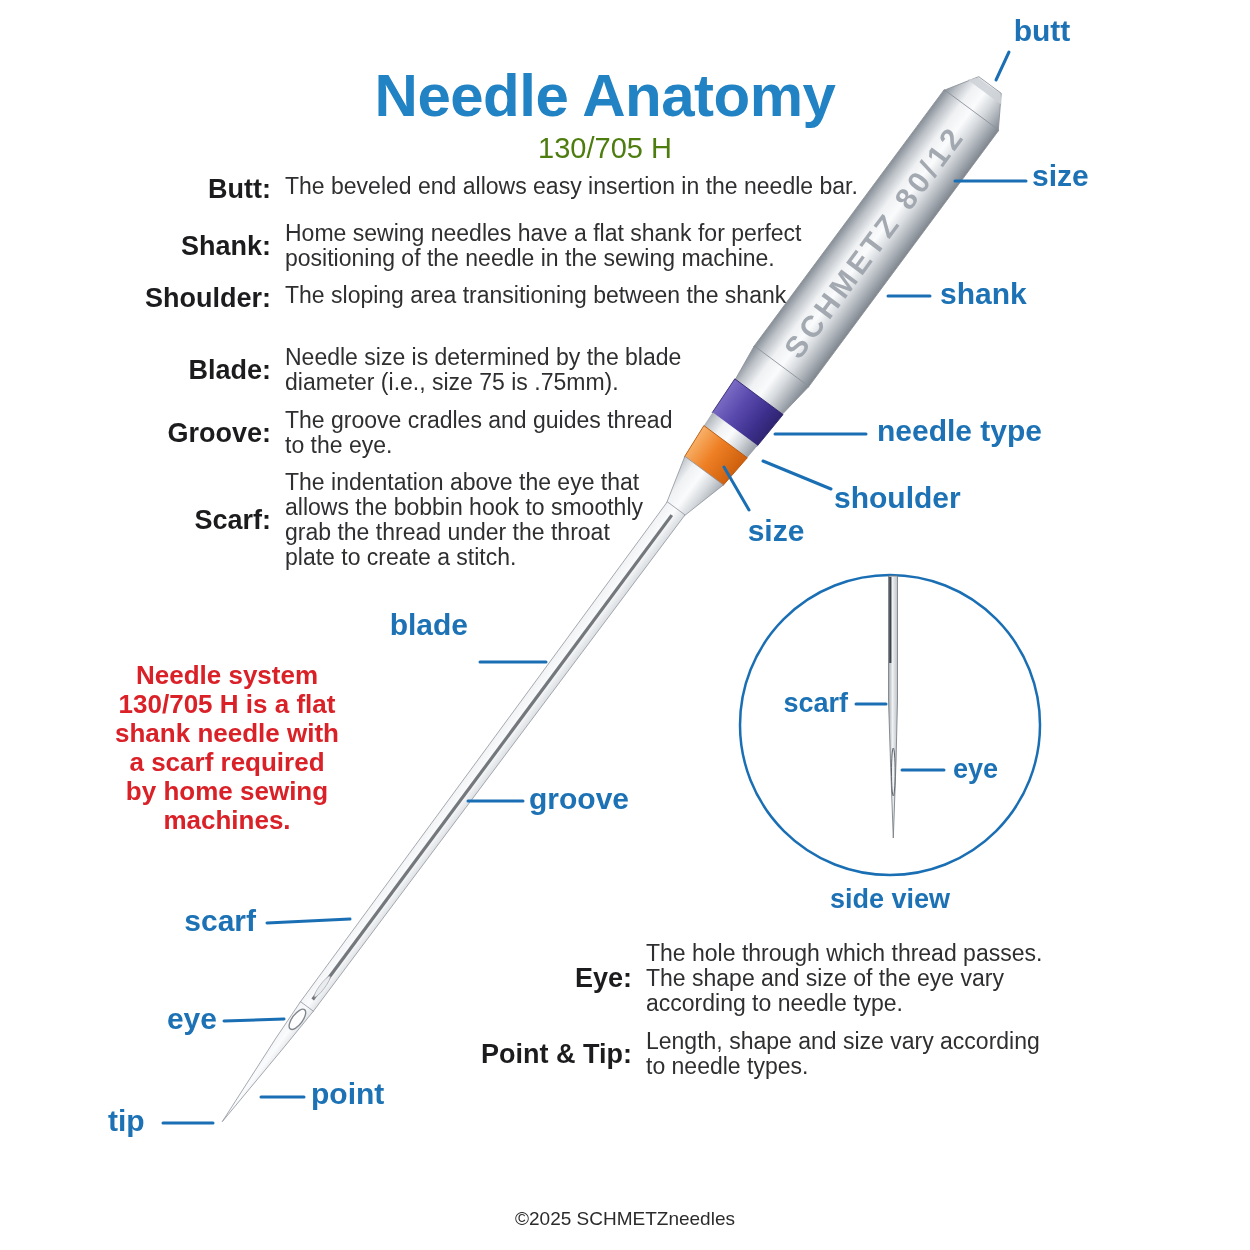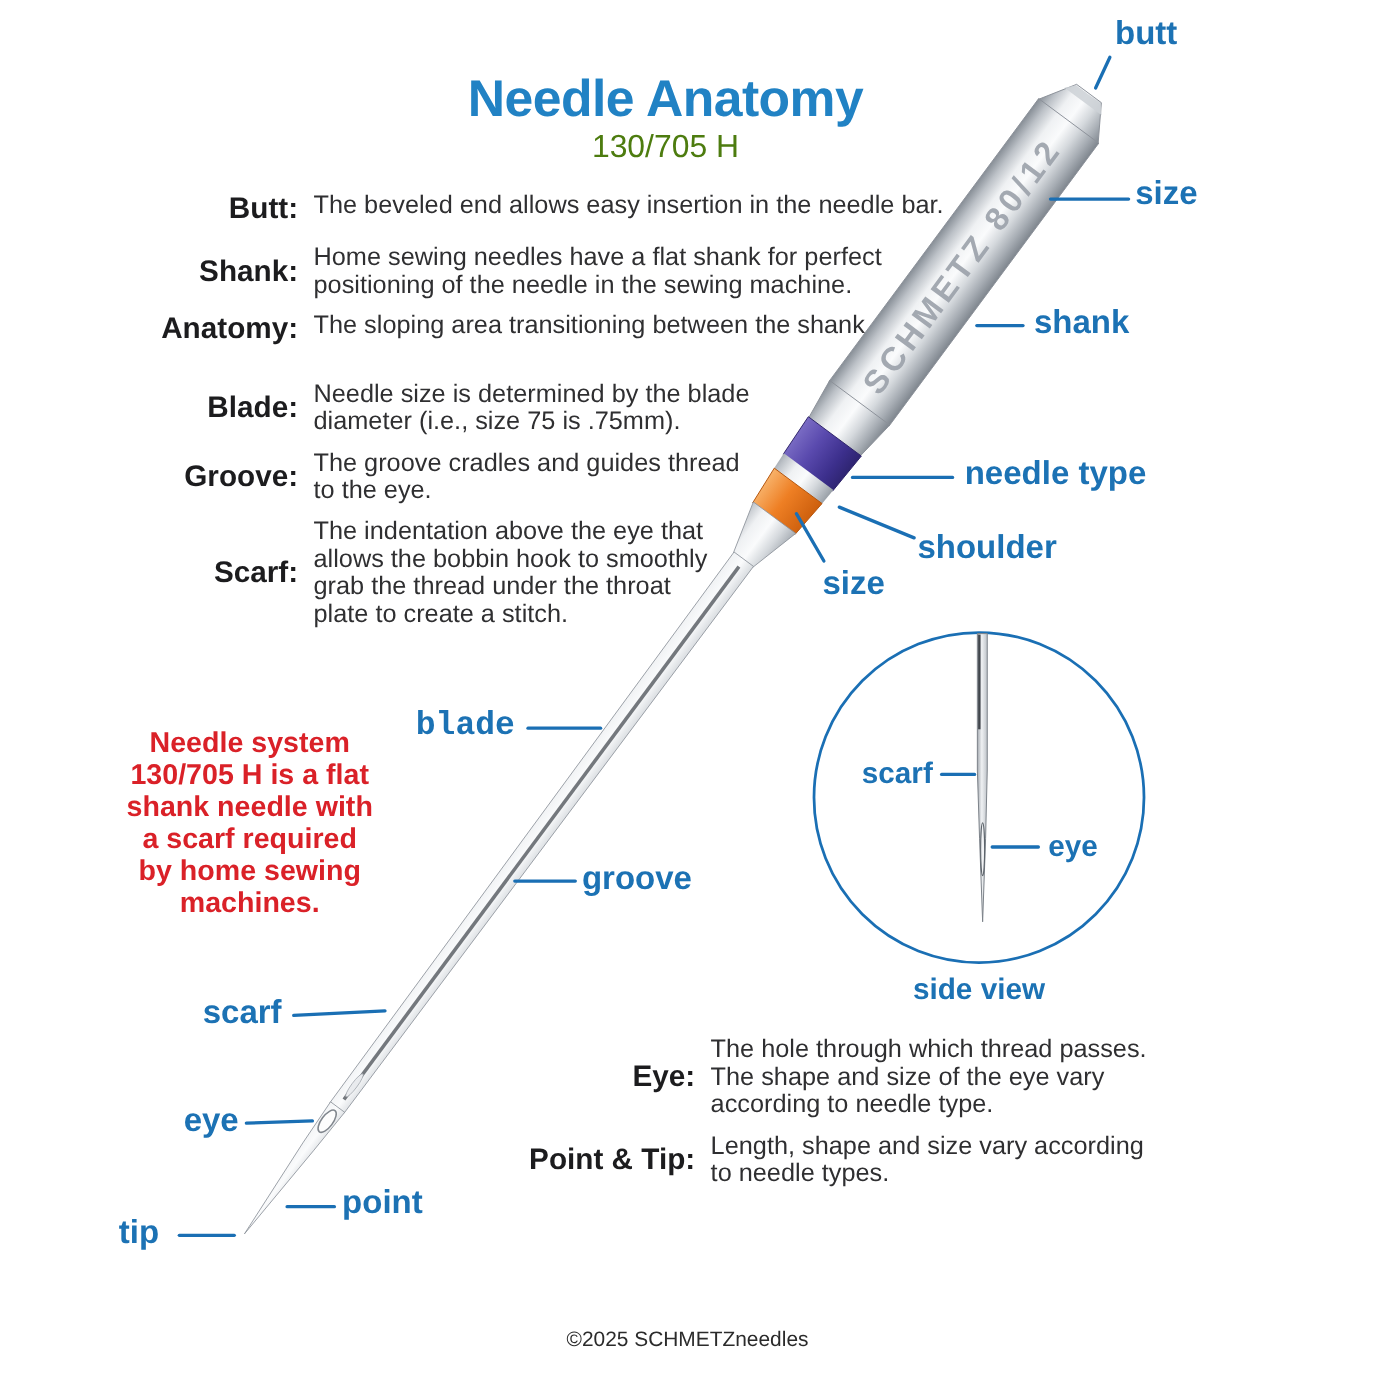--- a/index.html
+++ b/index.html
@@ -1,21 +1,21 @@
 <!DOCTYPE html>
 <html><head>
 <meta charset="utf-8">
 <style>
   html,body{margin:0;padding:0;background:#fff;}
   .canvas{position:relative;width:1250px;height:1250px;background:#ffffff;overflow:hidden;
           font-family:"Liberation Sans",sans-serif;}
   svg.art{position:absolute;left:0;top:0;pointer-events:none;}
 
   .title-block{position:absolute;left:350px;top:64px;width:510px;text-align:center;}
-  .title{font-size:47px;font-weight:bold;color:#2182c4;letter-spacing:-0.5px;line-height:1.05;}
+  .title{font-size:60px;font-weight:bold;color:#2182c4;letter-spacing:-0.5px;line-height:1.05;}
   .subtitle{font-size:29px;color:#4d7c0f;margin-top:5px;}
 
   .def-row{position:absolute;display:flex;align-items:stretch;}
   .def-term{width:216px;display:flex;align-items:center;justify-content:flex-end;
             font-weight:bold;font-size:27px;color:#1c1c1e;white-space:nowrap;}
   .def-desc{margin-left:14px;font-size:23px;color:#2f2f31;line-height:25px;}
   .def-desc div{white-space:nowrap;}
   .def-row.lower .def-term{width:232px;}
   .def-desc div:empty{display:none;}
 
@@ -120,21 +120,21 @@
     </div>
   </div>
   <div class="def-row" style="left:55px;top:221px;">
     <div class="def-term">Shank:</div>
     <div class="def-desc">
       <div>Home sewing needles have a flat shank for perfect</div>
       <div>positioning of the needle in the sewing machine.</div>
     </div>
   </div>
   <div class="def-row" style="left:55px;top:283px;">
-    <div class="def-term">Anatomy:</div>
+    <div class="def-term">Shoulder:</div>
     <div class="def-desc">
       <div>The sloping area transitioning between the shank</div>
     </div>
   </div>
   <div class="def-row" style="left:55px;top:345px;">
     <div class="def-term">Blade:</div>
     <div class="def-desc">
       <div>Needle size is determined by the blade</div>
       <div>diameter (i.e., size 75 is .75mm).</div>
     </div>
@@ -180,21 +180,21 @@
     <div>by home sewing</div>
     <div>machines.</div>
   </div>
 
   <div class="blue-label c" style="left:1042px;top:16px;">butt</div>
   <div class="blue-label" style="left:1032px;top:161px;">size</div>
   <div class="blue-label" style="left:940px;top:279px;">shank</div>
   <div class="blue-label" style="left:877px;top:416px;">needle type</div>
   <div class="blue-label" style="left:834px;top:483px;">shoulder</div>
   <div class="blue-label c" style="left:776px;top:516px;">size</div>
-  <div class="blue-label r" style="left:468px;top:645px;font-family:Liberation Mono, monospace;">blade</div>
+  <div class="blue-label r" style="left:468px;top:610px;">blade</div>
   <div class="blue-label" style="left:529px;top:784px;">groove</div>
   <div class="blue-label r" style="left:256px;top:906px;">scarf</div>
   <div class="blue-label r" style="left:217px;top:1004px;">eye</div>
   <div class="blue-label" style="left:311px;top:1079px;">point</div>
   <div class="blue-label" style="left:108px;top:1106px;">tip</div>
 
   <div class="blue-label sm r" style="left:848px;top:690px;">scarf</div>
   <div class="blue-label sm" style="left:953px;top:756px;">eye</div>
   <div class="blue-label sm c" style="left:890px;top:886px;">side view</div>
 

